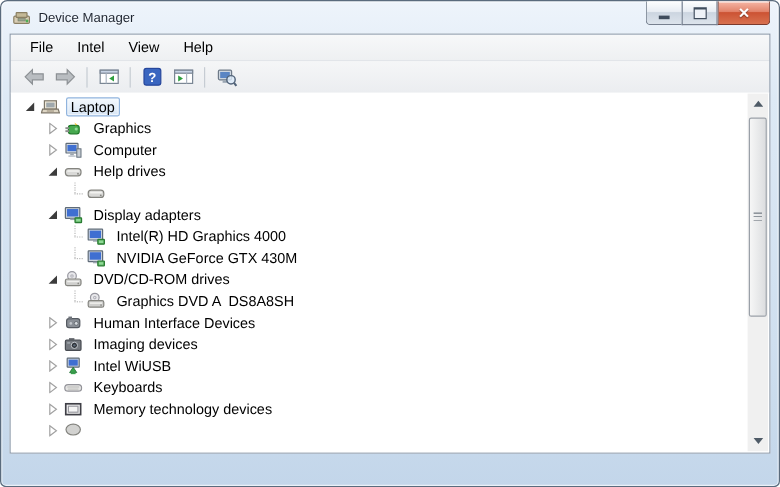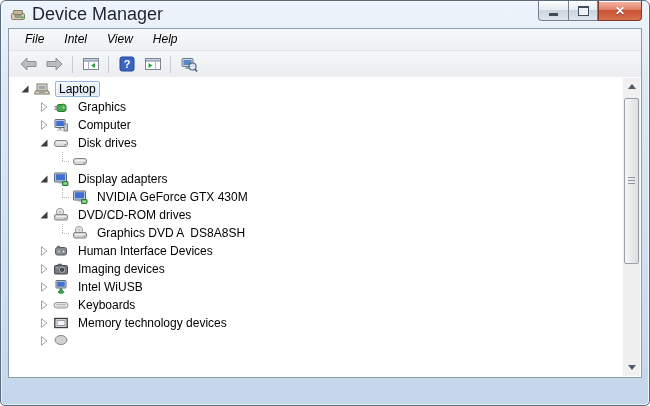--- a/index.html
+++ b/index.html
@@ -6,37 +6,37 @@
   #stage{position:relative;width:650px;height:406px;font-family:"Liberation Sans",sans-serif;user-select:none;}
 
   
   .window{position:absolute;inset:0;border:1px solid #5a6b7d;border-radius:6px 6px 5px 5px;
     background:linear-gradient(180deg,#eef4fb 0%,#dde9f5 20%,#cfdfef 70%,#c3d6ea 100%);
     box-shadow:inset 0 0 0 1px rgba(255,255,255,.65);overflow:hidden;}
 
   
   .titlebar{position:absolute;top:0;left:0;right:0;height:27px;display:flex;align-items:center;
     padding-left:9px;gap:6px;}
-  .title-text{font-size:18px;color:#1d2430;text-shadow:0 1px 0 rgba(255,255,255,.8);text-align:center;}
+  .title-text{font-size:11px;color:#1d2430;text-shadow:0 1px 0 rgba(255,255,255,.8);text-align:center;}
   .win-buttons{position:absolute;top:0;right:7px;display:flex;}
   .wbtn{height:19px;border:1px solid #77808f;border-top:none;display:flex;align-items:center;justify-content:center;
     background:linear-gradient(180deg,#fdfefe 0%,#e8edf3 45%,#ccd5e0 50%,#dde4ec 100%);box-shadow:inset 0 1px 0 rgba(255,255,255,.9);}
   .wbtn.min{width:29px;border-radius:0 0 0 4px;border-right:none;}
   .wbtn.max{width:28px;}
   .wbtn.close{width:42px;border-radius:0 0 4px 0;border-color:#7c3a2c;
     background:linear-gradient(180deg,#f6b8a8 0%,#e2846c 45%,#cc5334 50%,#d8714f 100%);}
   .glyph-min{width:9px;height:3px;background:#3f4c5c;margin-top:7px;}
   .glyph-max{width:9px;height:7px;border:1px solid #3f4c5c;border-top-width:2px;background:#eef2f7;}
   .glyph-close{color:#fff;font-size:12px;font-weight:bold;line-height:1;text-shadow:0 1px 1px rgba(0,0,0,.45);}
 
   
   .client{position:absolute;left:7px;right:7px;top:27px;bottom:27px;background:#f2f3f5;
     border:1px solid #8e9cac;}
   .menubar{height:21px;display:flex;align-items:center;padding-left:6px;font-size:12px;color:#000;
-    background:linear-gradient(#f7f8f9,#eef0f2);border-bottom:1px solid #e2e5e9;font-style:italic;}
+    background:linear-gradient(#f7f8f9,#eef0f2);border-bottom:1px solid #e2e5e9;}
   .menu-item{padding:2px 10px 3px 10px;cursor:default;}
   .toolbar{height:26px;display:flex;align-items:center;padding-left:7px;gap:1px;
     background:linear-gradient(#f5f6f7,#ebedf0);border-bottom:1px solid #d8dce1;}
   .tb-btn{width:25px;height:22px;display:flex;align-items:center;justify-content:center;border-radius:2px;}
   .tb-sep{width:1px;height:17px;background:#c6ccd3;margin:0 4px;}
 
   
   .treearea{position:absolute;top:48px;left:0;right:0;bottom:0;background:#fff;overflow:hidden;}
   .tree{position:absolute;top:3px;left:0;right:18px;bottom:0;overflow:hidden;}
   .tree-row{display:flex;align-items:center;height:18px;padding-left:calc(10px + var(--lvl)*19px);
@@ -186,21 +186,21 @@
   </div>
             <div class="tree-row" style="--lvl: 1;">
     <span class="expander"><svg width="10" height="10" viewBox="0 0 10 10">
                   <path d="M8.5 1.5 L8.5 8.5 L1.5 8.5 Z" fill="#3c3c3c"></path>
                 </svg></span>
     <span class="t-icon"><svg width="16" height="16" viewBox="0 0 16 16">
                   <rect x="1.5" y="5.5" width="13" height="6" rx="2.5" fill="#d9d9d7" stroke="#84847f"></rect>
                   <rect x="3" y="6.8" width="10" height="1.4" rx="0.7" fill="#f2f2f0"></rect>
                   <circle cx="12" cy="9.8" r="0.8" fill="#8b8b86"></circle>
                 </svg></span>
-    <span class="t-label">Disk drives</span>
+    <span class="t-label">Help drives</span>
   </div>
             <div class="tree-row" style="--lvl: 2;">
     <span class="connector"></span>
     <span class="t-icon"><svg width="16" height="16" viewBox="0 0 16 16">
                   <rect x="1.5" y="5.5" width="13" height="6" rx="2.5" fill="#d9d9d7" stroke="#84847f"></rect>
                   <rect x="3" y="6.8" width="10" height="1.4" rx="0.7" fill="#f2f2f0"></rect>
                   <circle cx="12" cy="9.8" r="0.8" fill="#8b8b86"></circle>
                 </svg></span>
   </div>
             <div class="tree-row" style="--lvl: 1;">
@@ -208,20 +208,31 @@
                   <path d="M8.5 1.5 L8.5 8.5 L1.5 8.5 Z" fill="#3c3c3c"></path>
                 </svg></span>
     <span class="t-icon"><svg width="16" height="16" viewBox="0 0 16 16">
                   <rect x="1.5" y="2" width="12" height="9" rx="0.5" fill="#cfd6de" stroke="#5f6b78"></rect>
                   <rect x="2.8" y="3.2" width="9.4" height="6.2" fill="#3f6fd1"></rect>
                   <rect x="5.5" y="11" width="4" height="1.4" fill="#9aa4ae"></rect>
                   <rect x="9.5" y="10.5" width="5.5" height="4" rx="0.5" fill="#5cb161" stroke="#2a7c33"></rect>
                   <rect x="10.5" y="11.5" width="3.5" height="2" fill="#8fd996"></rect>
                 </svg></span>
     <span class="t-label">Display adapters</span>
+  </div>
+            <div class="tree-row" style="--lvl: 2;">
+    <span class="connector"></span>
+    <span class="t-icon"><svg width="16" height="16" viewBox="0 0 16 16">
+                  <rect x="1.5" y="2" width="12" height="9" rx="0.5" fill="#cfd6de" stroke="#5f6b78"></rect>
+                  <rect x="2.8" y="3.2" width="9.4" height="6.2" fill="#3f6fd1"></rect>
+                  <rect x="5.5" y="11" width="4" height="1.4" fill="#9aa4ae"></rect>
+                  <rect x="9.5" y="10.5" width="5.5" height="4" rx="0.5" fill="#5cb161" stroke="#2a7c33"></rect>
+                  <rect x="10.5" y="11.5" width="3.5" height="2" fill="#8fd996"></rect>
+                </svg></span>
+    <span class="t-label">Intel(R) HD Graphics 4000</span>
   </div>
             <div class="tree-row" style="--lvl: 2;">
     <span class="connector"></span>
     <span class="t-icon"><svg width="16" height="16" viewBox="0 0 16 16">
                   <rect x="1.5" y="2" width="12" height="9" rx="0.5" fill="#cfd6de" stroke="#5f6b78"></rect>
                   <rect x="2.8" y="3.2" width="9.4" height="6.2" fill="#3f6fd1"></rect>
                   <rect x="5.5" y="11" width="4" height="1.4" fill="#9aa4ae"></rect>
                   <rect x="9.5" y="10.5" width="5.5" height="4" rx="0.5" fill="#5cb161" stroke="#2a7c33"></rect>
                   <rect x="10.5" y="11.5" width="3.5" height="2" fill="#8fd996"></rect>
                 </svg></span>

